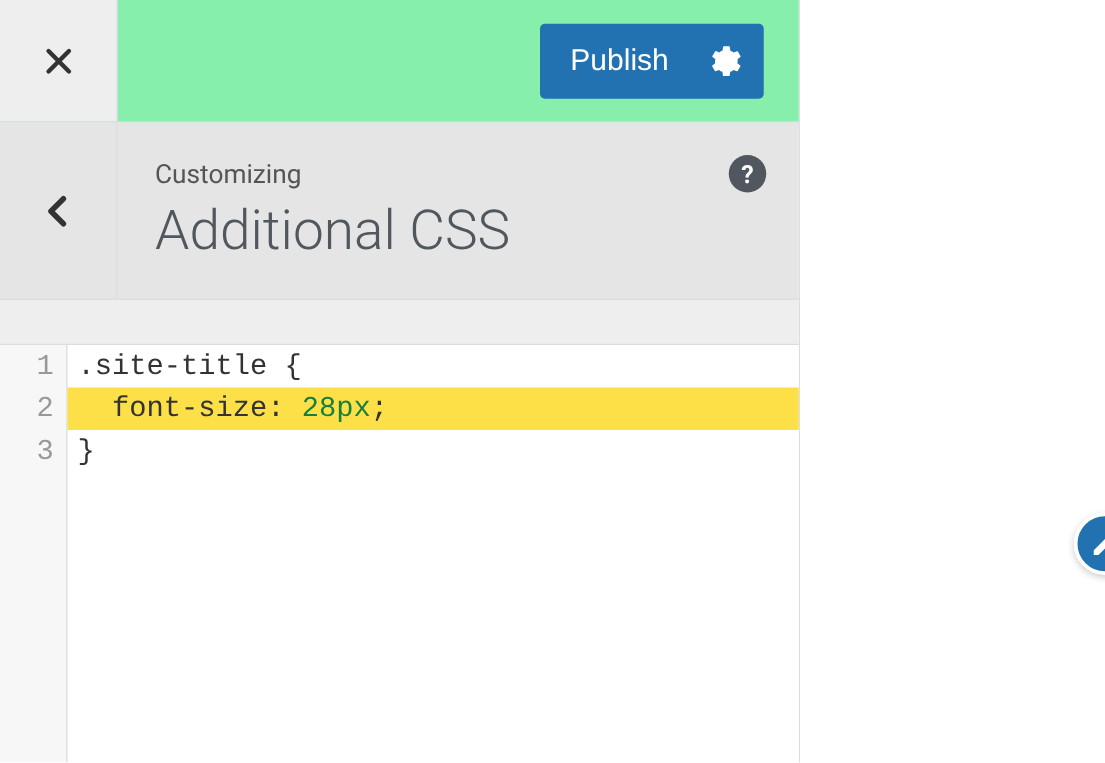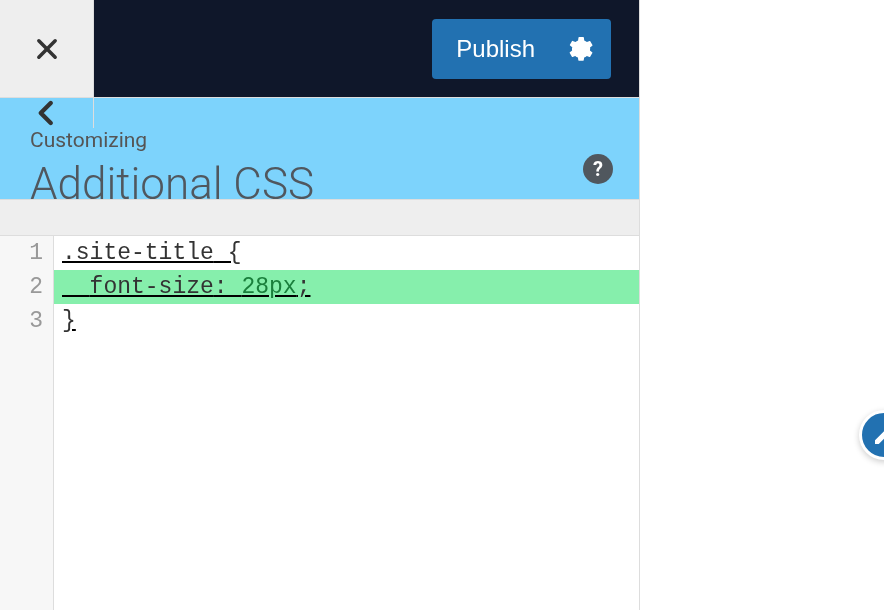--- a/index.html
+++ b/index.html
@@ -21,21 +21,21 @@
       width: 640px;
       height: 100%;
       border-right: 1px solid #ddd;
       display: flex;
       flex-direction: column;
     }
     
     .top-bar {
       display: flex;
       height: 98px;
-      background: #0f172a;
+      background: #86efac;
       border-bottom: 1px solid #ddd;
     }
     
     .close-btn {
       width: 94px;
       height: 100%;
       display: flex;
       align-items: center;
       justify-content: center;
       border-right: 1px solid #ddd;
@@ -83,24 +83,23 @@
     }
     
     .publish-btn-gear svg {
       width: 26px;
       height: 26px;
       fill: #fff;
     }
     
     .section-header {
       display: flex;
-      height: 102px;
-      background: #7dd3fc;
+      height: 142px;
+      background: #e5e5e5;
       border-bottom: 1px solid #ddd;
-      flex-direction: column;
     }
     
     .back-btn {
       width: 94px;
       height: 100%;
       display: flex;
       align-items: center;
       justify-content: center;
       border-right: 1px solid #ddd;
       cursor: pointer;
@@ -172,32 +171,31 @@
       border-right: 1px solid #ddd;
     }
     
     .gutter-line {
       height: 34px;
       line-height: 34px;
     }
     
     .code-area {
       flex: 1;
-      text-decoration: underline;
     }
     
     .code-line {
       height: 34px;
       line-height: 34px;
       padding-left: 8px;
       white-space: pre;
     }
     
     .code-line.active {
-      background: #86efac;
+      background: #fde047;
     }
     
     .tok-sel { color: #333; }
     .tok-brace { color: #333; }
     .tok-prop { color: #333; }
     .tok-colon { color: #333; }
     .tok-val { color: #1a7f3c; }
     .tok-semi { color: #333; }
     
     .floating-edit {

